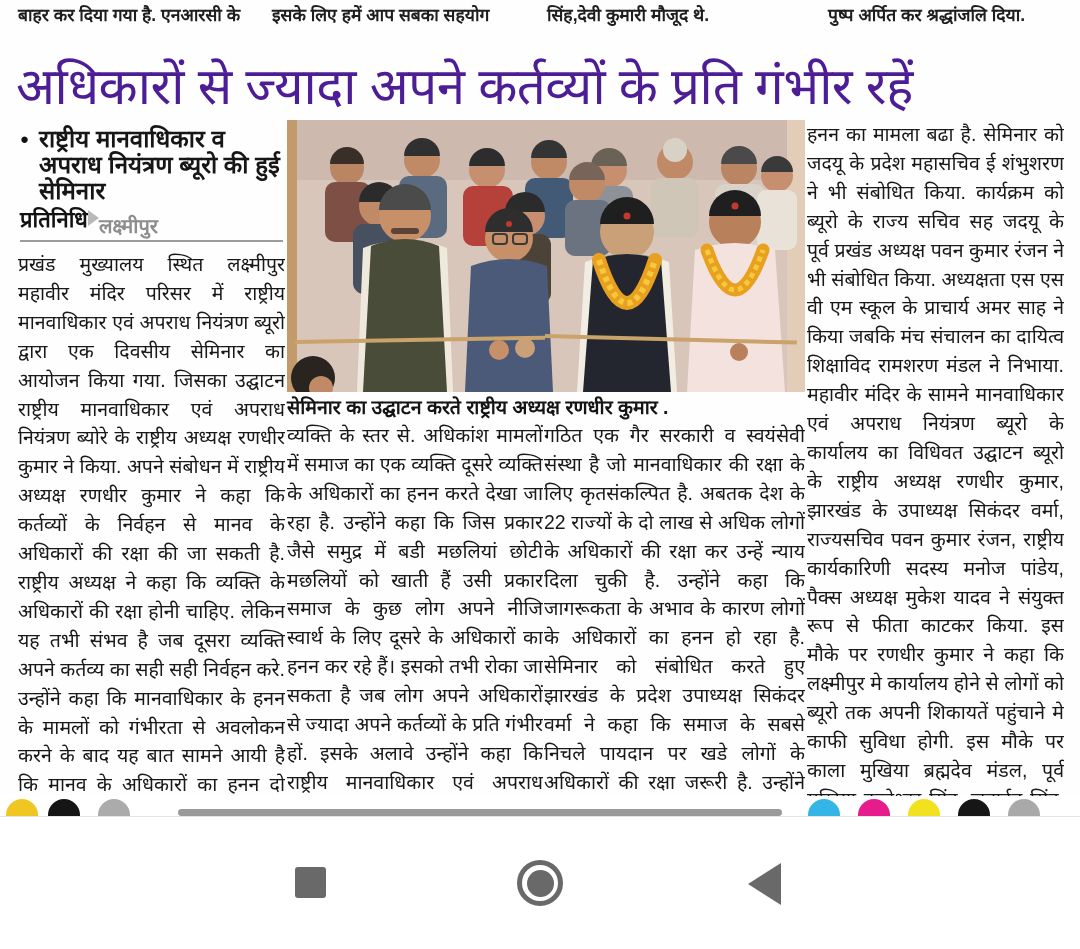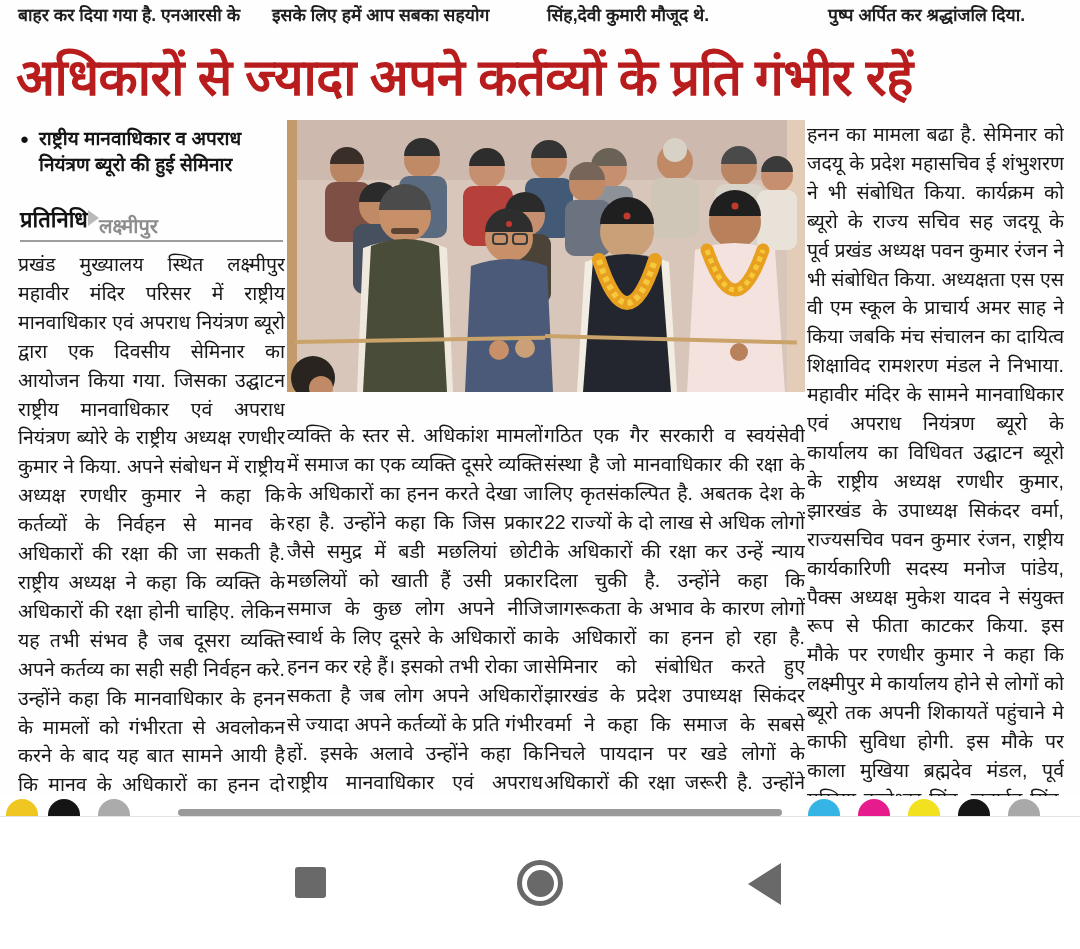--- a/index.html
+++ b/index.html
@@ -7,27 +7,27 @@
               font-family:"Liberation Sans","DejaVu Sans",sans-serif; }
   .screen { position:relative; width:1080px; height:882px; background:#ffffff; }
 
   
   .paper { position:absolute; left:0; top:0; width:1080px; height:818px; background:#fefefe; }
 
   .top-strip { position:absolute; top:0; left:0; width:1080px; height:26px; }
   .top-frag { position:absolute; top:2px; font-size:17.5px; font-weight:700; color:#1e1e1e; white-space:nowrap; }
   .tf0{ left:18px; } .tf1{ left:272px; } .tf2{ left:547px; } .tf3{ left:780px;margin-left:48px; }
 
-  .headline { position:absolute; left:16px; top:40px; width:1052px; height:72px;
-              font-size:51px; font-weight:700; color:#b91c1c; white-space:nowrap;
+  .headline { position:absolute; left:16px; top:49px; width:1052px; height:72px;
+              font-size:51px; font-weight:400; color:#4c1d95; white-space:nowrap;
               letter-spacing:-0.5px; overflow:hidden; }
 
   .kicker { position:absolute; left:20px; top:126px; width:262px; display:flex; gap:10px; }
   .kicker .dot { font-size:15px; line-height:26px; color:#111; }
-  .kicker .ktext { font-size:19px; font-weight:700; color:#161616; line-height:26px; }
+  .kicker .ktext { font-size:24px; font-weight:700; color:#161616; line-height:26px; }
 
   .byline { position:absolute; left:20px; top:196px; width:262px; display:flex; align-items:center; gap:0; }
   .byline .who { font-size:22px; font-weight:800; color:#121212; }
   .byline .tri { width:0; height:0; border-left:11px solid #b9b9b9; border-top:8px solid transparent; border-bottom:8px solid transparent; }
   .byline .where { font-size:20px; color:#8d8d8d; font-weight:600;margin-top:16px; }
 
   .rule { position:absolute; left:20px; top:240px; width:263px; height:2px; background:#9d9d9d; }
 
   .body-text { font-size:19.5px; line-height:28.9px; color:#181818; text-align:justify; }
   .col1 { position:absolute; left:18px;  top:250px; width:267px; height:552px; overflow:hidden; }
@@ -171,20 +171,21 @@
 
         <circle cx="212" cy="230" r="10" fill="#c89068"></circle>
         <circle cx="238" cy="228" r="10" fill="#caa078"></circle>
         <circle cx="452" cy="232" r="9" fill="#b9805c"></circle>
 
         <circle cx="26" cy="258" r="22" fill="#2a2420"></circle>
         <circle cx="34" cy="268" r="12" fill="#c08a66"></circle>
       </svg>
     </div>
 
+    <div class="caption">सेमिनार का उद्घाटन करते राष्ट्रीय अध्यक्ष रणधीर कुमार .</div>
 
     <div class="col2 body-text">व्यक्ति के स्तर से. अधिकांश मामलों में समाज का एक व्यक्ति दूसरे व्यक्ति के अधिकारों का हनन करते देखा जा रहा है. उन्होंने कहा कि जिस प्रकार जैसे समुद्र में बडी मछलियां छोटी मछलियों को खाती हैं उसी प्रकार समाज के कुछ लोग अपने नीजि स्वार्थ के लिए दूसरे के अधिकारों का हनन कर रहे हैं। इसको तभी रोका जा सकता है जब लोग अपने अधिकारों से ज्यादा अपने कर्तव्यों के प्रति गंभीर हों. इसके अलावे उन्होंने कहा कि  राष्ट्रीय मानवाधिकार एवं अपराध नियंत्रण ब्यूरो  मानवाधिकार सुरक्षा अधिनियम 1993 के तहत</div>
     <div class="col3 body-text">गठित  एक गैर सरकारी व स्वयंसेवी संस्था है जो मानवाधिकार की रक्षा के लिए कृतसंकल्पित है. अबतक देश के 22 राज्यों के दो लाख से अधिक लोगों के अधिकारों की रक्षा कर उन्हें न्याय दिला चुकी है. उन्होंने कहा कि  जागरूकता के अभाव के कारण लोगों के अधिकारों का हनन हो रहा है. सेमिनार को संबोधित करते हुए झारखंड के प्रदेश उपाध्यक्ष सिकंदर वर्मा ने कहा कि  समाज के सबसे निचले पायदान पर खडे लोगों के अधिकारों की रक्षा जरूरी है. उन्होंने बताया कि बीते दिनों जमुई मे मानवाधिकार के</div>
     <div class="col4 body-text">हनन का मामला बढा है. सेमिनार को जदयू के प्रदेश महासचिव ई शंभुशरण ने  भी संबोधित किया. कार्यक्रम को ब्यूरो के राज्य सचिव सह जदयू के पूर्व प्रखंड अध्यक्ष पवन कुमार रंजन ने भी संबोधित किया. अध्यक्षता एस एस वी एम स्कूल के प्राचार्य अमर साह ने किया जबकि  मंच संचालन का दायित्व शिक्षाविद रामशरण मंडल ने निभाया. महावीर मंदिर के सामने मानवाधिकार एवं  अपराध नियंत्रण ब्यूरो के कार्यालय का विधिवत उद्घाटन ब्यूरो के राष्ट्रीय अध्यक्ष रणधीर कुमार, झारखंड के उपाध्यक्ष सिकंदर वर्मा, राज्यसचिव पवन कुमार रंजन, राष्ट्रीय कार्यकारिणी सदस्य मनोज पांडेय, पैक्स अध्यक्ष मुकेश यादव ने संयुक्त रूप से फीता काटकर किया. इस मौके पर रणधीर कुमार ने कहा कि लक्ष्मीपुर मे कार्यालय होने से लोगों को ब्यूरो तक अपनी शिकायतें पहुंचाने मे काफी सुविधा होगी. इस मौके पर काला मुखिया ब्रह्मदेव मंडल, पूर्व मुखिया उच्चेश्वर सिंह, जनार्दन सिंह, पप्पल झा, उमाशंकर राव, सज्जन साह, नागेश्वर साह व पंसस जनार्दन यादव मौजूद थे.</div>
   </div>
 
   <div class="cut-strip">
     <div id="dots-left">
         <span class="cut-dot" style="left: 6px; background: rgb(240, 198, 35);"></span>
         <span class="cut-dot" style="left: 48px; background: rgb(21, 21, 21);"></span>

